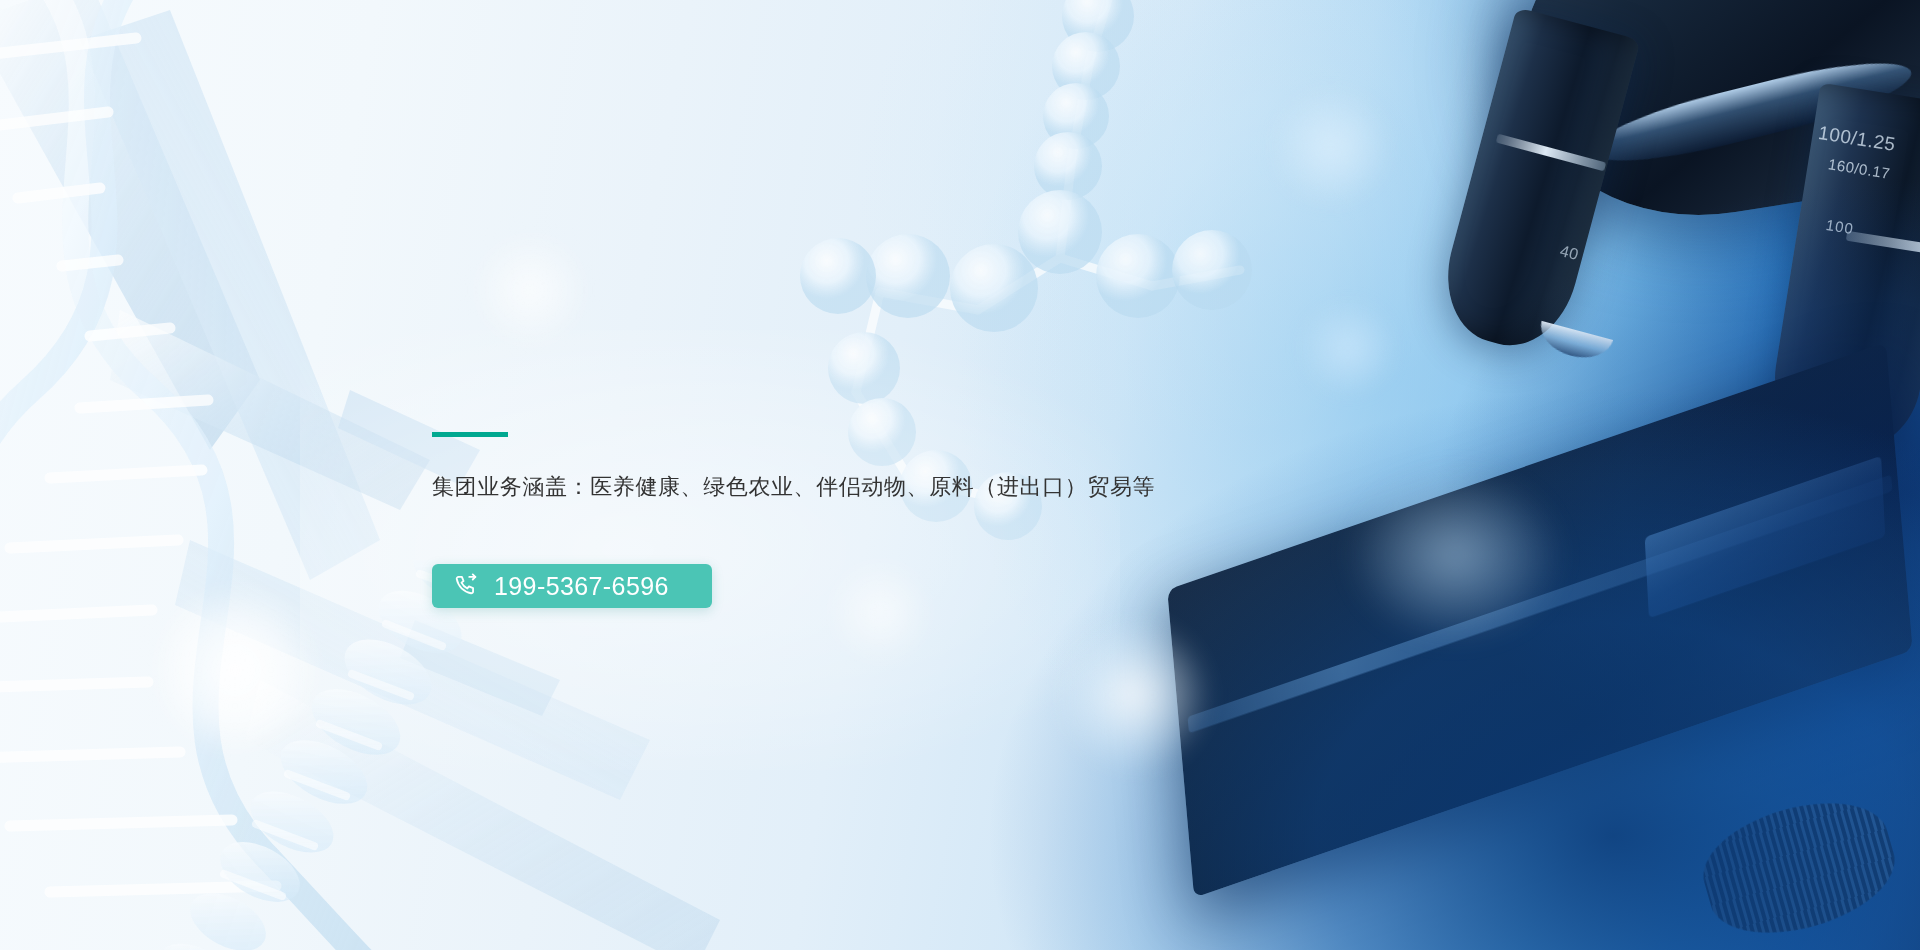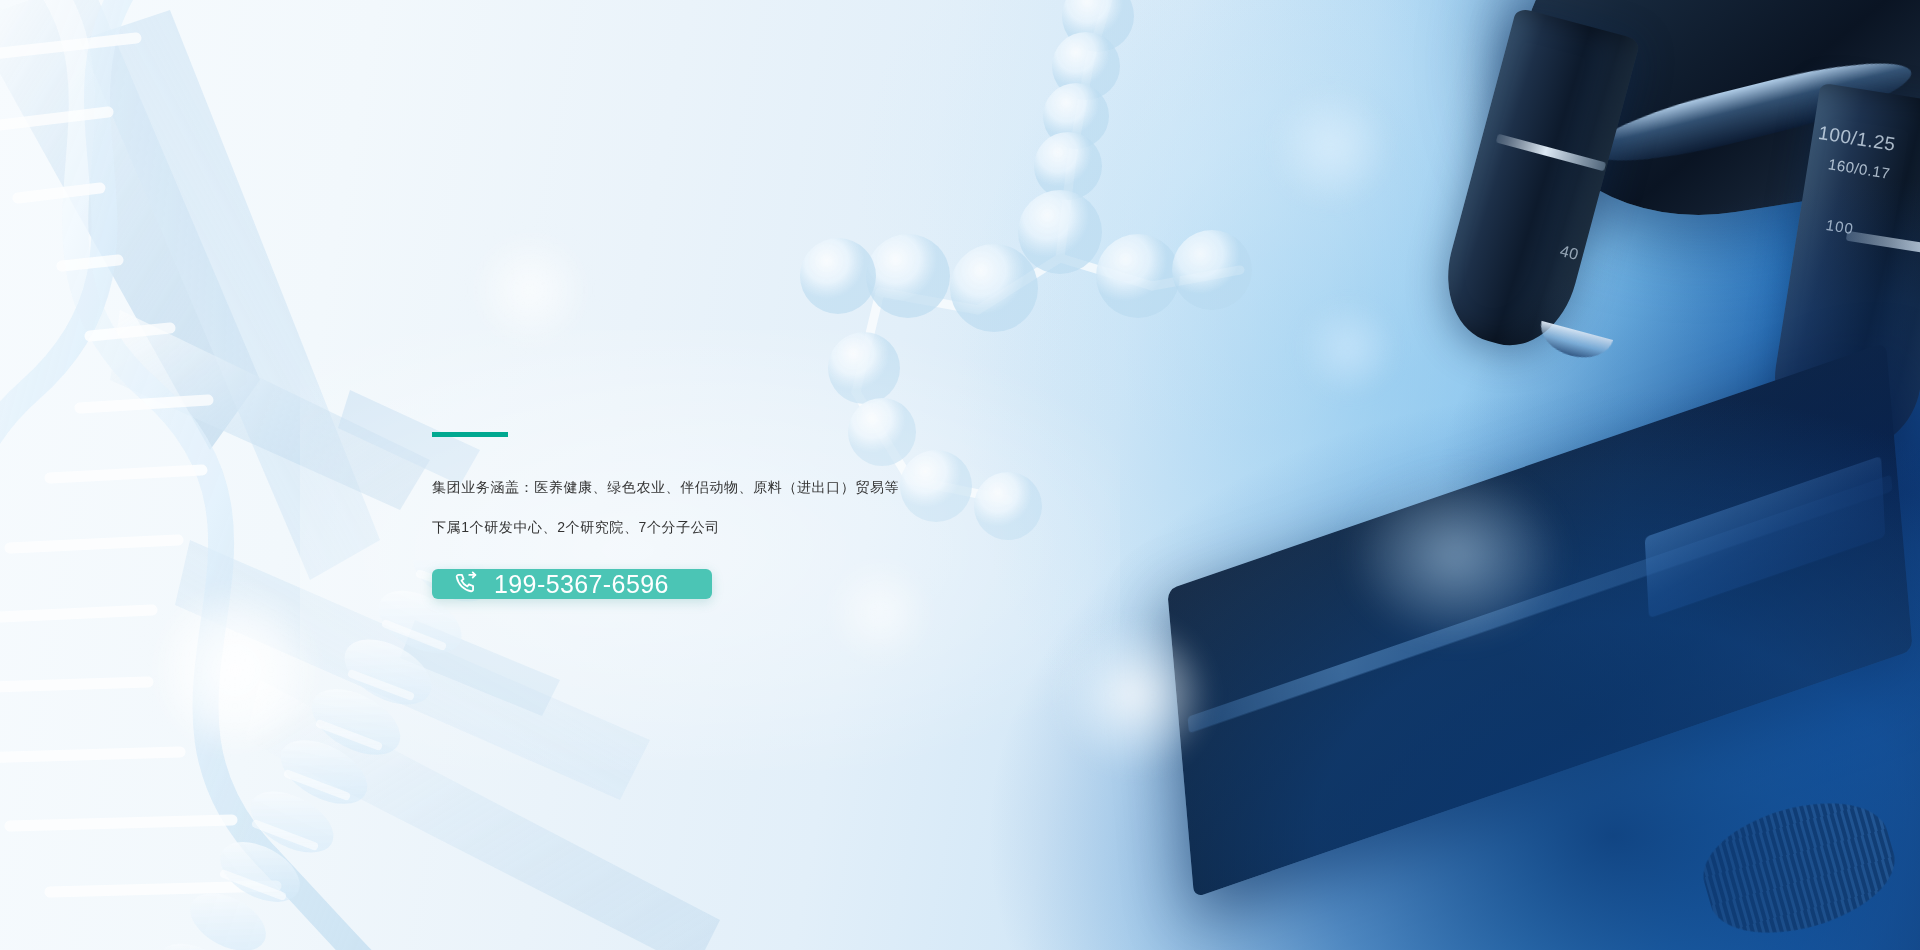--- a/index.html
+++ b/index.html
@@ -183,34 +183,34 @@
     color:#10566e;
     white-space:nowrap;
   }
   .title-rule {
     width:76px; height:5px;
     background:#00a890;
     margin-top:40px;
   }
   .hero-desc {
     margin-top:30px;
-    font-size:14px;
+    font-size:22px;
     line-height:40px;
     color:#333333;
     letter-spacing:.6px;
   }
   .hero-desc .desc-line { display:block; white-space:nowrap; }
 
   .phone-btn {
     display:inline-flex;
     align-items:center;
     gap:14px;
-    margin-top:22px;
+    margin-top:57px;
     padding:0 19px 0 22px;
-    height:30px;
+    height:44px;
     min-width:280px;
     background:#4bc5b5;
     border:none;
     border-radius:6px;
     cursor:pointer;
     box-shadow:0 3px 12px rgba(40,150,140,.22);
   }
   .phone-icon { display:flex; width:26px; height:26px; flex:0 0 26px; }
   .phone-icon svg { width:26px; height:26px; display:block; }
   .phone-number {
@@ -382,21 +382,20 @@
 
   <div class="copy-veil"></div>
 
   <div class="content">
 
 
     <div class="title-rule"></div>
 
     <div class="hero-desc">
       <span class="desc-line">集团业务涵盖：医养健康、绿色农业、伴侣动物、原料（进出口）贸易等</span>
-      <span class="desc-line">下属1个研发中心、2个研究院、7个分子公司</span>
     </div>
 
     <button class="phone-btn">
       <span class="phone-icon">
         <svg viewBox="0 0 24 24" fill="none" stroke="#ffffff" stroke-width="1.7" stroke-linecap="round" stroke-linejoin="round">
           <path d="M4.2 3.6h3.1l1.5 3.8-1.9 1.5a12.2 12.2 0 0 0 5.4 5.4l1.5-1.9 3.8 1.5v3.1a1.7 1.7 0 0 1-1.9 1.7A16.4 16.4 0 0 1 2.5 5.5 1.7 1.7 0 0 1 4.2 3.6z"></path>
           <path d="M14.1 3.6h5.6"></path>
           <path d="M17.3 1.3l2.4 2.3-2.4 2.4"></path>
         </svg>
       </span>

